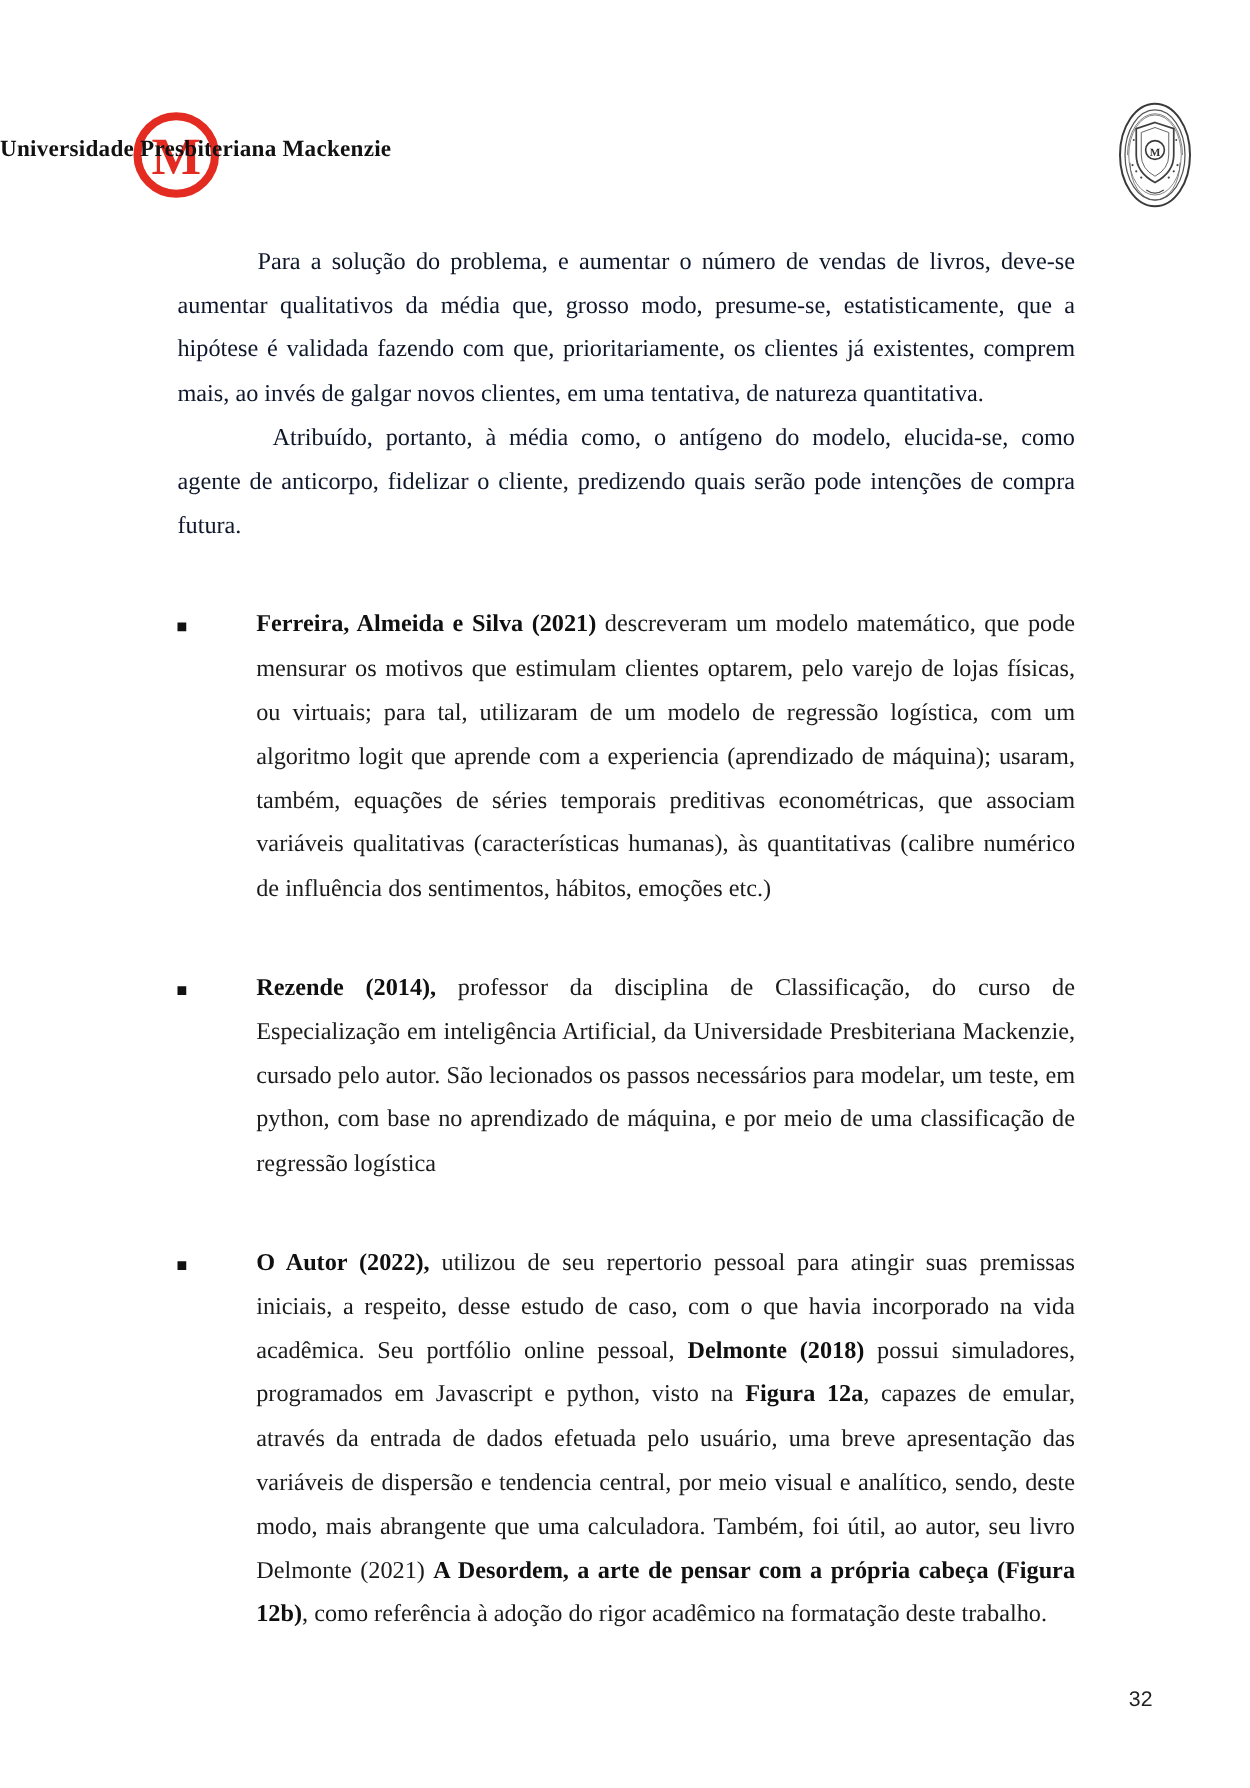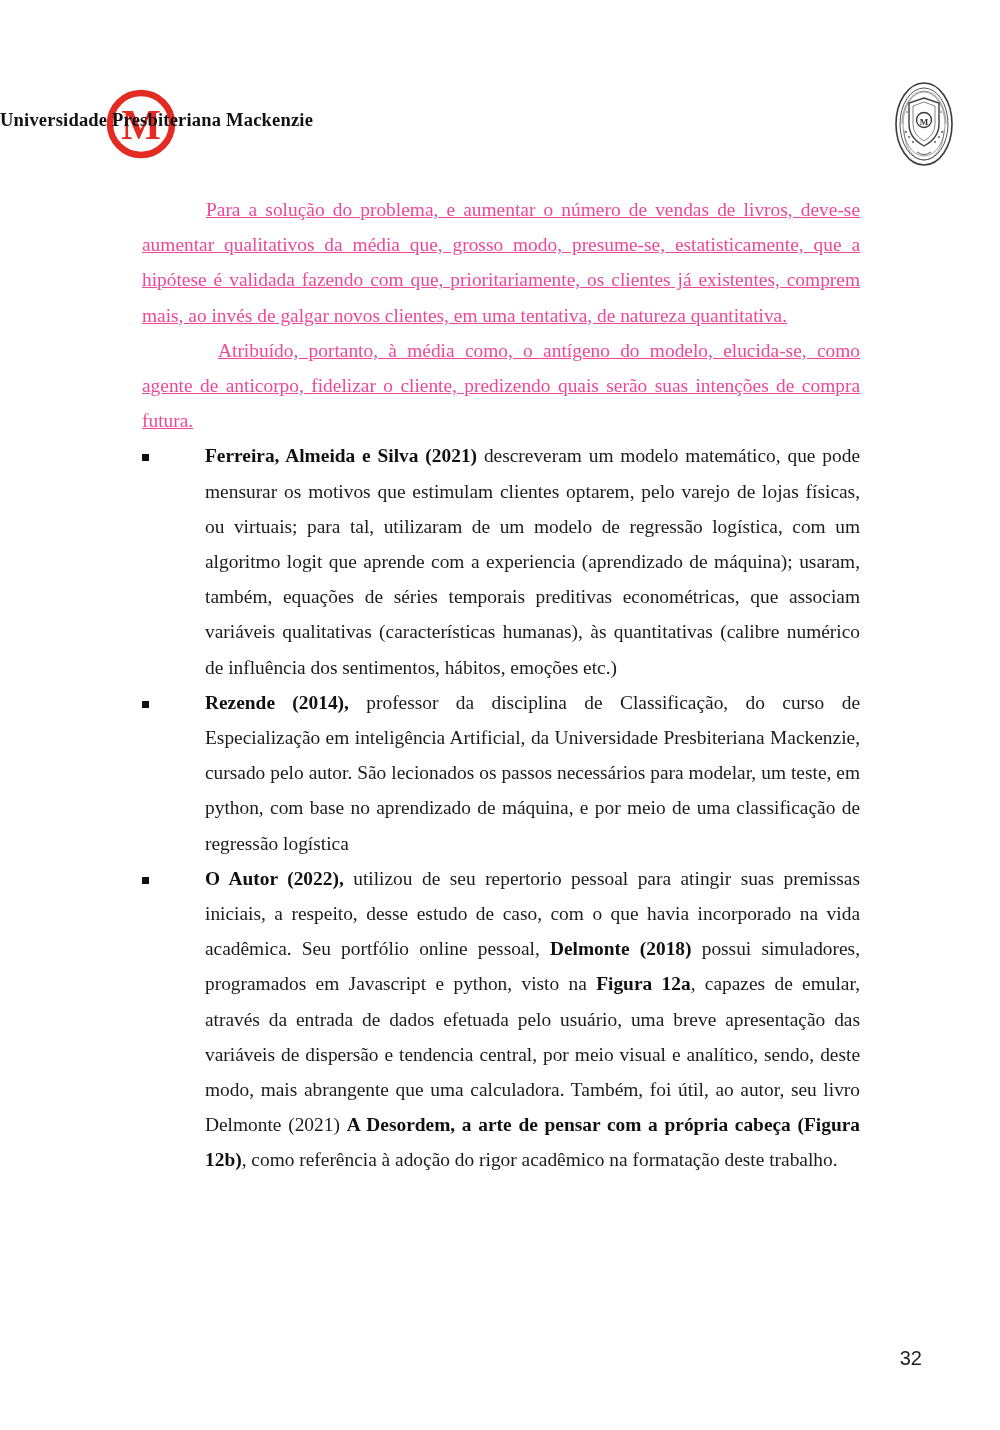--- a/index.html
+++ b/index.html
@@ -64,23 +64,22 @@
     left: 142px;
     top: 192px;
     width: 718px;
   }
   p.para {
     margin: 0;
     font-size: 19.4px;
     line-height: 35.2px;
     text-align: justify;
     text-justify: inter-word;
-    color: #ec4899;
+    color: #0f172a;
     hyphens: none;
-    text-decoration: underline;
   }
   p.indent-1 { text-indent: 64px; }
   p.indent-2 { text-indent: 76px; }
   p.noindent { text-indent: 0; }
 
   .gap-before-outros { margin-top: 36px; }
 
   
   ul.bullets {
     margin: 0;
@@ -106,30 +105,30 @@
   }
   li.bullet-item .bullet-marker::before {
     content: "";
     position: absolute;
     left: 0px;
     top: 16px;
     width: 7px;
     height: 7px;
     background: #111111;
   }
-  li.bullet-item .bullet-text { display: block; }
+  li.bullet-item .bullet-text { display: block; margin-top: 44px; }
   b, strong { font-weight: bold; color: #101010; }
 
   
   .page-number {
     position: absolute;
     right: 78px;
     bottom: 60px;
     font-family: "Liberation Sans", "DejaVu Sans", sans-serif;
-    font-size: 20px;
+    font-size: 17px;
     color: #1f1f1f;
   }
 </style>
 </head>
 <body>
 
 <div class="page">
 
   <div class="doc-header">
 
@@ -166,21 +165,21 @@
         <path d="M24 72 Q31 77 38 72" fill="none" stroke="#4a4a4a" stroke-width="0.9"></path>
       </svg>
     </div>
 
   </div>
 
   <div class="doc-body">
 
     <p class="para indent-1">Para a solução do problema, e aumentar o número de vendas de livros, deve-se aumentar qualitativos da média que, grosso modo, presume-se, estatisticamente, que a hipótese é validada fazendo com que, prioritariamente, os clientes já existentes, comprem mais, ao invés de galgar novos clientes, em uma tentativa, de natureza quantitativa.</p>
 
-    <p class="para indent-2">Atribuído, portanto, à média como, o antígeno do modelo, elucida-se, como agente de anticorpo, fidelizar o cliente, predizendo quais serão suas intenções de compra futura.</p>
+    <p class="para indent-2">Atribuído, portanto, à média como, o antígeno do modelo, elucida-se, como agente de anticorpo, fidelizar o cliente, predizendo quais serão pode intenções de compra futura.</p>
 
 
     <ul class="bullets">
 
       <li class="bullet-item">
         <span class="bullet-marker"></span>
         <span class="bullet-text"><b>Ferreira, Almeida e Silva (2021)</b><span> descreveram um modelo matemático, que pode mensurar os motivos que estimulam clientes optarem, pelo varejo de lojas físicas, ou virtuais; para tal, utilizaram de um modelo de regressão logística, com um algoritmo logit que aprende com a experiencia (aprendizado de máquina); usaram, também, equações de séries temporais preditivas econométricas, que associam variáveis qualitativas (características humanas), às quantitativas (calibre numérico de influência dos sentimentos, hábitos, emoções etc.)</span></span>
       </li>
 
       <li class="bullet-item">

